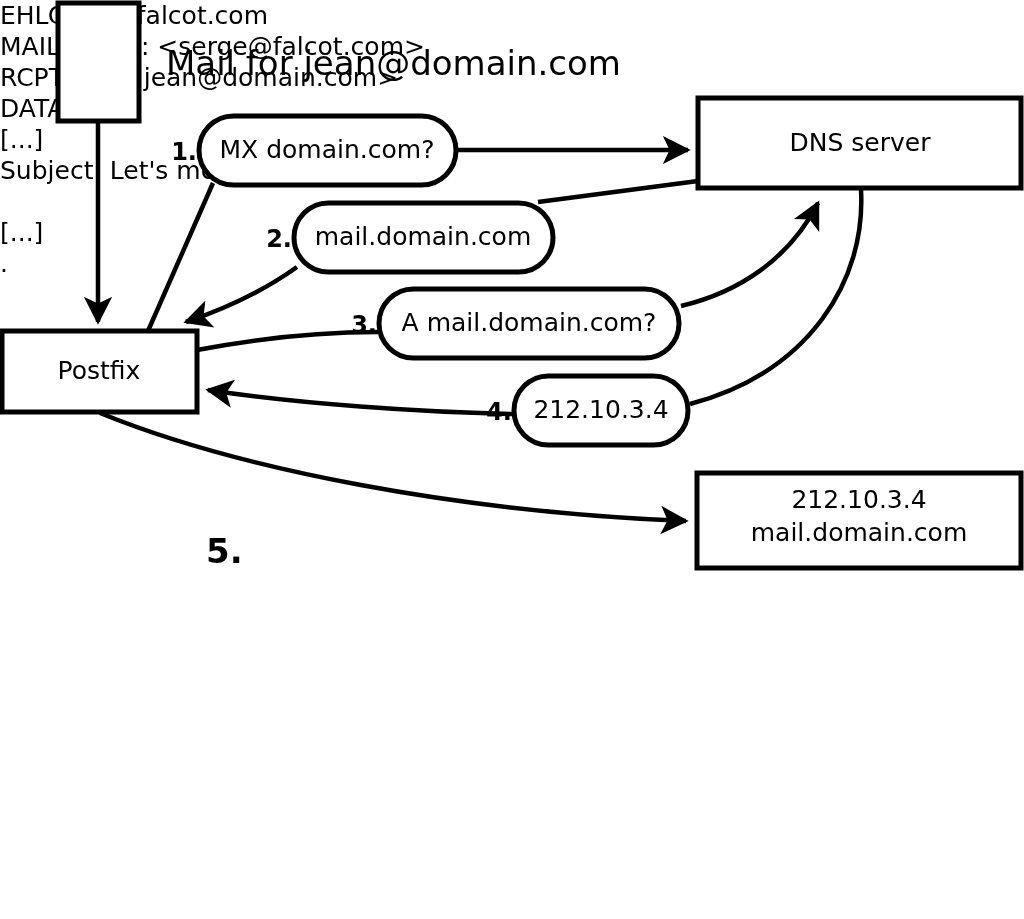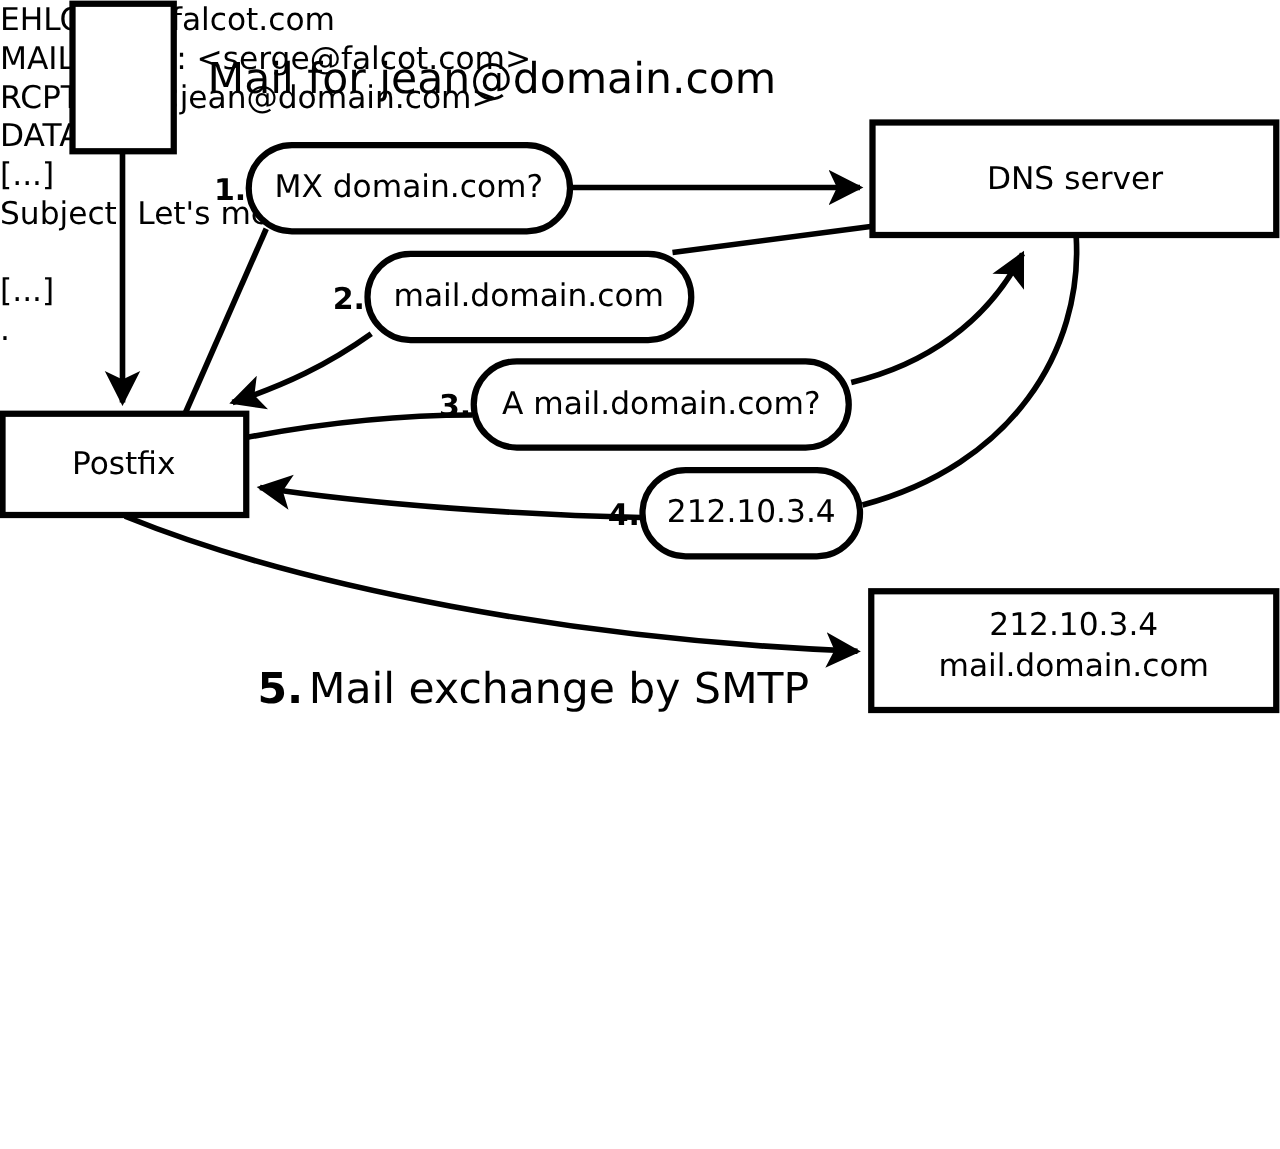--- a/index.html
+++ b/index.html
@@ -144,21 +144,20 @@
     <text class="step-num" x="377" y="333">3.</text>
 
     <rect class="node-round" x="514" y="376" width="174" height="69" rx="34.5" ry="34.5"></rect>
     <text class="node-label" x="601" y="411">212.10.3.4</text>
     <text class="step-num" x="512" y="420">4.</text>
   </svg>
 
   <div class="caption-text" id="top-caption">Mail for jean@domain.com</div>
 
   <div class="caption-text" id="smtp-step-num">5.</div>
-  <div class="caption-text" id="smtp-step-label">Mail exchange by SMTP</div>
 
   <div id="smtp-transcript">
       <div class="transcript-line">EHLO mail.falcot.com</div>
       <div class="transcript-line">MAIL FROM: &lt;serge@falcot.com&gt;</div>
       <div class="transcript-line">RCPT TO: &lt;jean@domain.com&gt;</div>
       <div class="transcript-line">DATA</div>
       <div class="transcript-line">[...]</div>
       <div class="transcript-line">Subject: Let's meet</div>
       <div class="transcript-line">&nbsp;</div>
       <div class="transcript-line">[...]</div>

